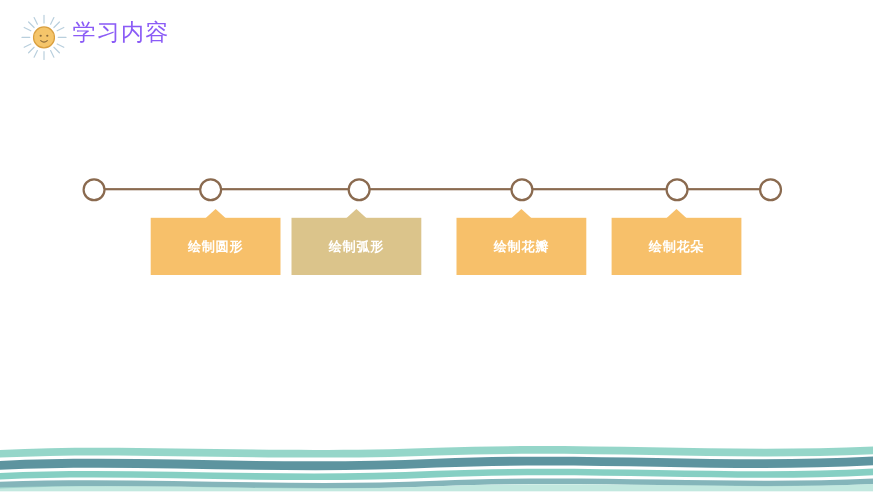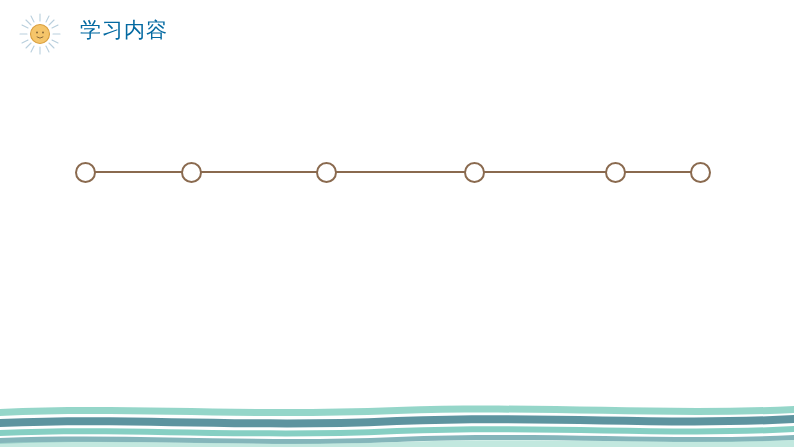--- a/index.html
+++ b/index.html
@@ -24,24 +24,24 @@
     left: 0; top: 0;
     width: 794px; height: 62px;
   }
   .sun-icon {
     position: absolute;
     left: 18px; top: 12px;
     width: 44px; height: 44px;
   }
   .page-title {
     position: absolute;
-    left: 80px; top: 15px;
+    left: 66px; top: 15px;
     font-size: 21px;
     line-height: 30px;
-    color: #0369a1;
+    color: #8b5cf6;
     letter-spacing: 1px;
     white-space: nowrap;
   }
 
   
   .timeline {
     position: absolute;
     left: 70px; top: 158px;
     width: 655px; height: 30px;
   }
@@ -142,20 +142,43 @@
   <div class="timeline">
     <div class="timeline-line"></div>
     <div class="node" style="left:5px;"></div>
     <div class="node" style="left:111px;"></div>
     <div class="node" style="left:246px;"></div>
     <div class="node" style="left:394px;"></div>
     <div class="node" style="left:535px;"></div>
     <div class="node" style="left:620px;"></div>
   </div>
 
+  <div class="cards">
+
+    <div class="card" style="left:137px; background:#f7c06a; color:#f7c06a;">
+      <span class="card-notch"></span>
+      <span class="card-label">绘制圆形</span>
+    </div>
+
+    <div class="card" style="left:265px; background:#dbc48b; color:#dbc48b;">
+      <span class="card-notch"></span>
+      <span class="card-label">绘制弧形</span>
+    </div>
+
+    <div class="card" style="left:415px; background:#f7c06a; color:#f7c06a;">
+      <span class="card-notch"></span>
+      <span class="card-label">绘制花瓣</span>
+    </div>
+
+    <div class="card" style="left:556px; background:#f7c06a; color:#f7c06a;">
+      <span class="card-notch"></span>
+      <span class="card-label">绘制花朵</span>
+    </div>
+
+  </div>
 
   <div class="waves">
     <svg width="794" height="52" viewBox="0 0 794 52" preserveAspectRatio="none">
       <path d="M0,14 C120,8 240,18 397,12 C540,7 660,17 794,11 L794,18 C660,24 540,14 397,19 C240,25 120,15 0,21 Z" fill="#8fd4c6" opacity="0.95"></path>
       <path d="M0,24 C130,18 250,29 397,22 C545,16 665,27 794,20 L794,28 C665,35 545,24 397,30 C250,37 130,26 0,32 Z" fill="#4f8b97" opacity="0.92"></path>
       <path d="M0,35 C120,29 250,40 397,33 C545,27 670,38 794,31 L794,37 C670,44 545,33 397,39 C250,46 120,35 0,41 Z" fill="#7fccc0" opacity="0.95"></path>
       <path d="M0,43 C130,38 255,48 397,42 C540,36 668,46 794,40 L794,45 C668,51 540,41 397,47 C255,53 130,43 0,49 Z" fill="#6fa8ae" opacity="0.85"></path>
       <path d="M0,48 C140,44 260,52 397,47 C540,42 670,50 794,45 L794,52 L0,52 Z" fill="#a8ded2" opacity="0.7"></path>
     </svg>
   </div>

